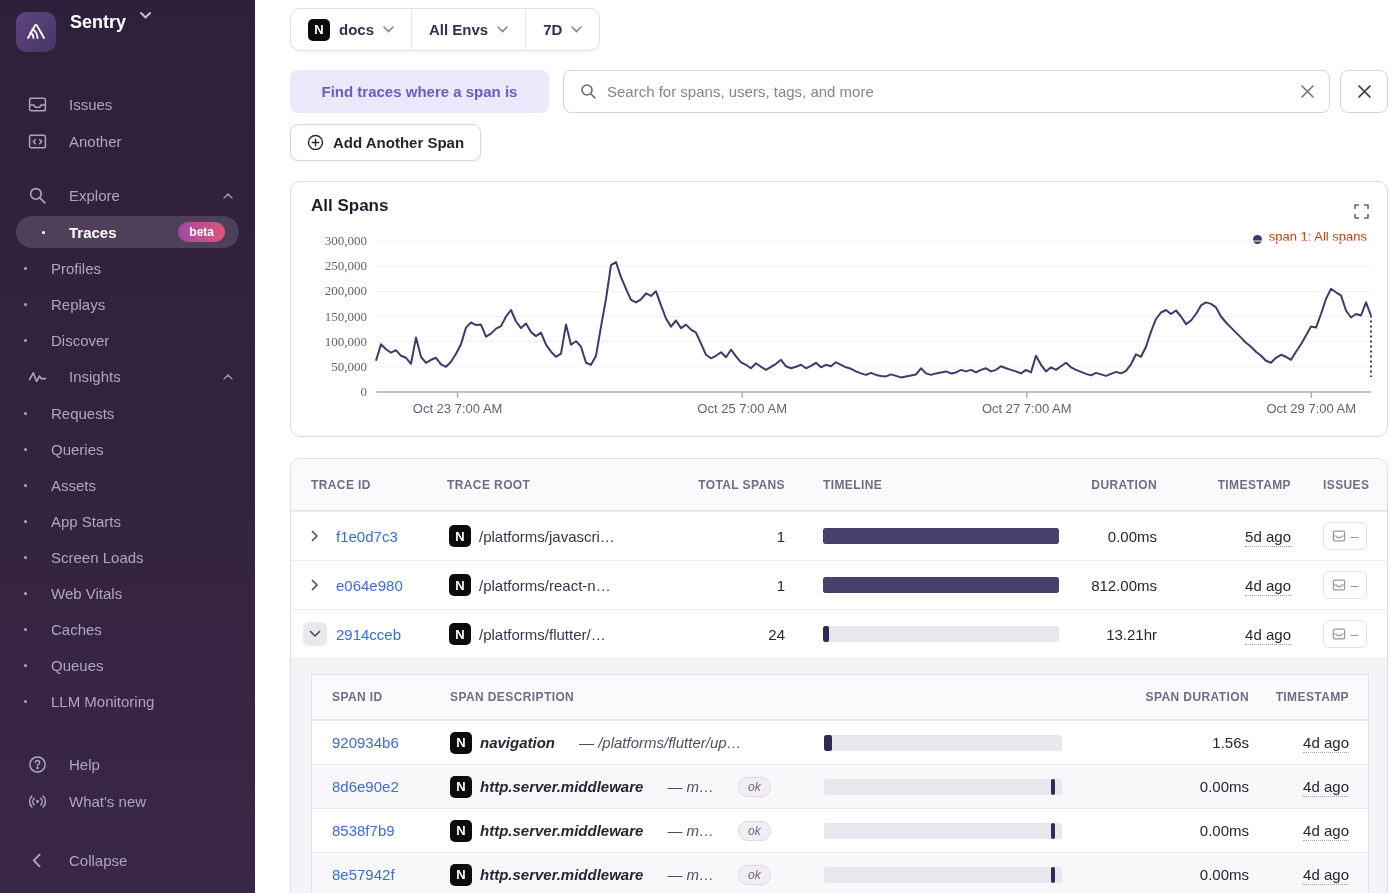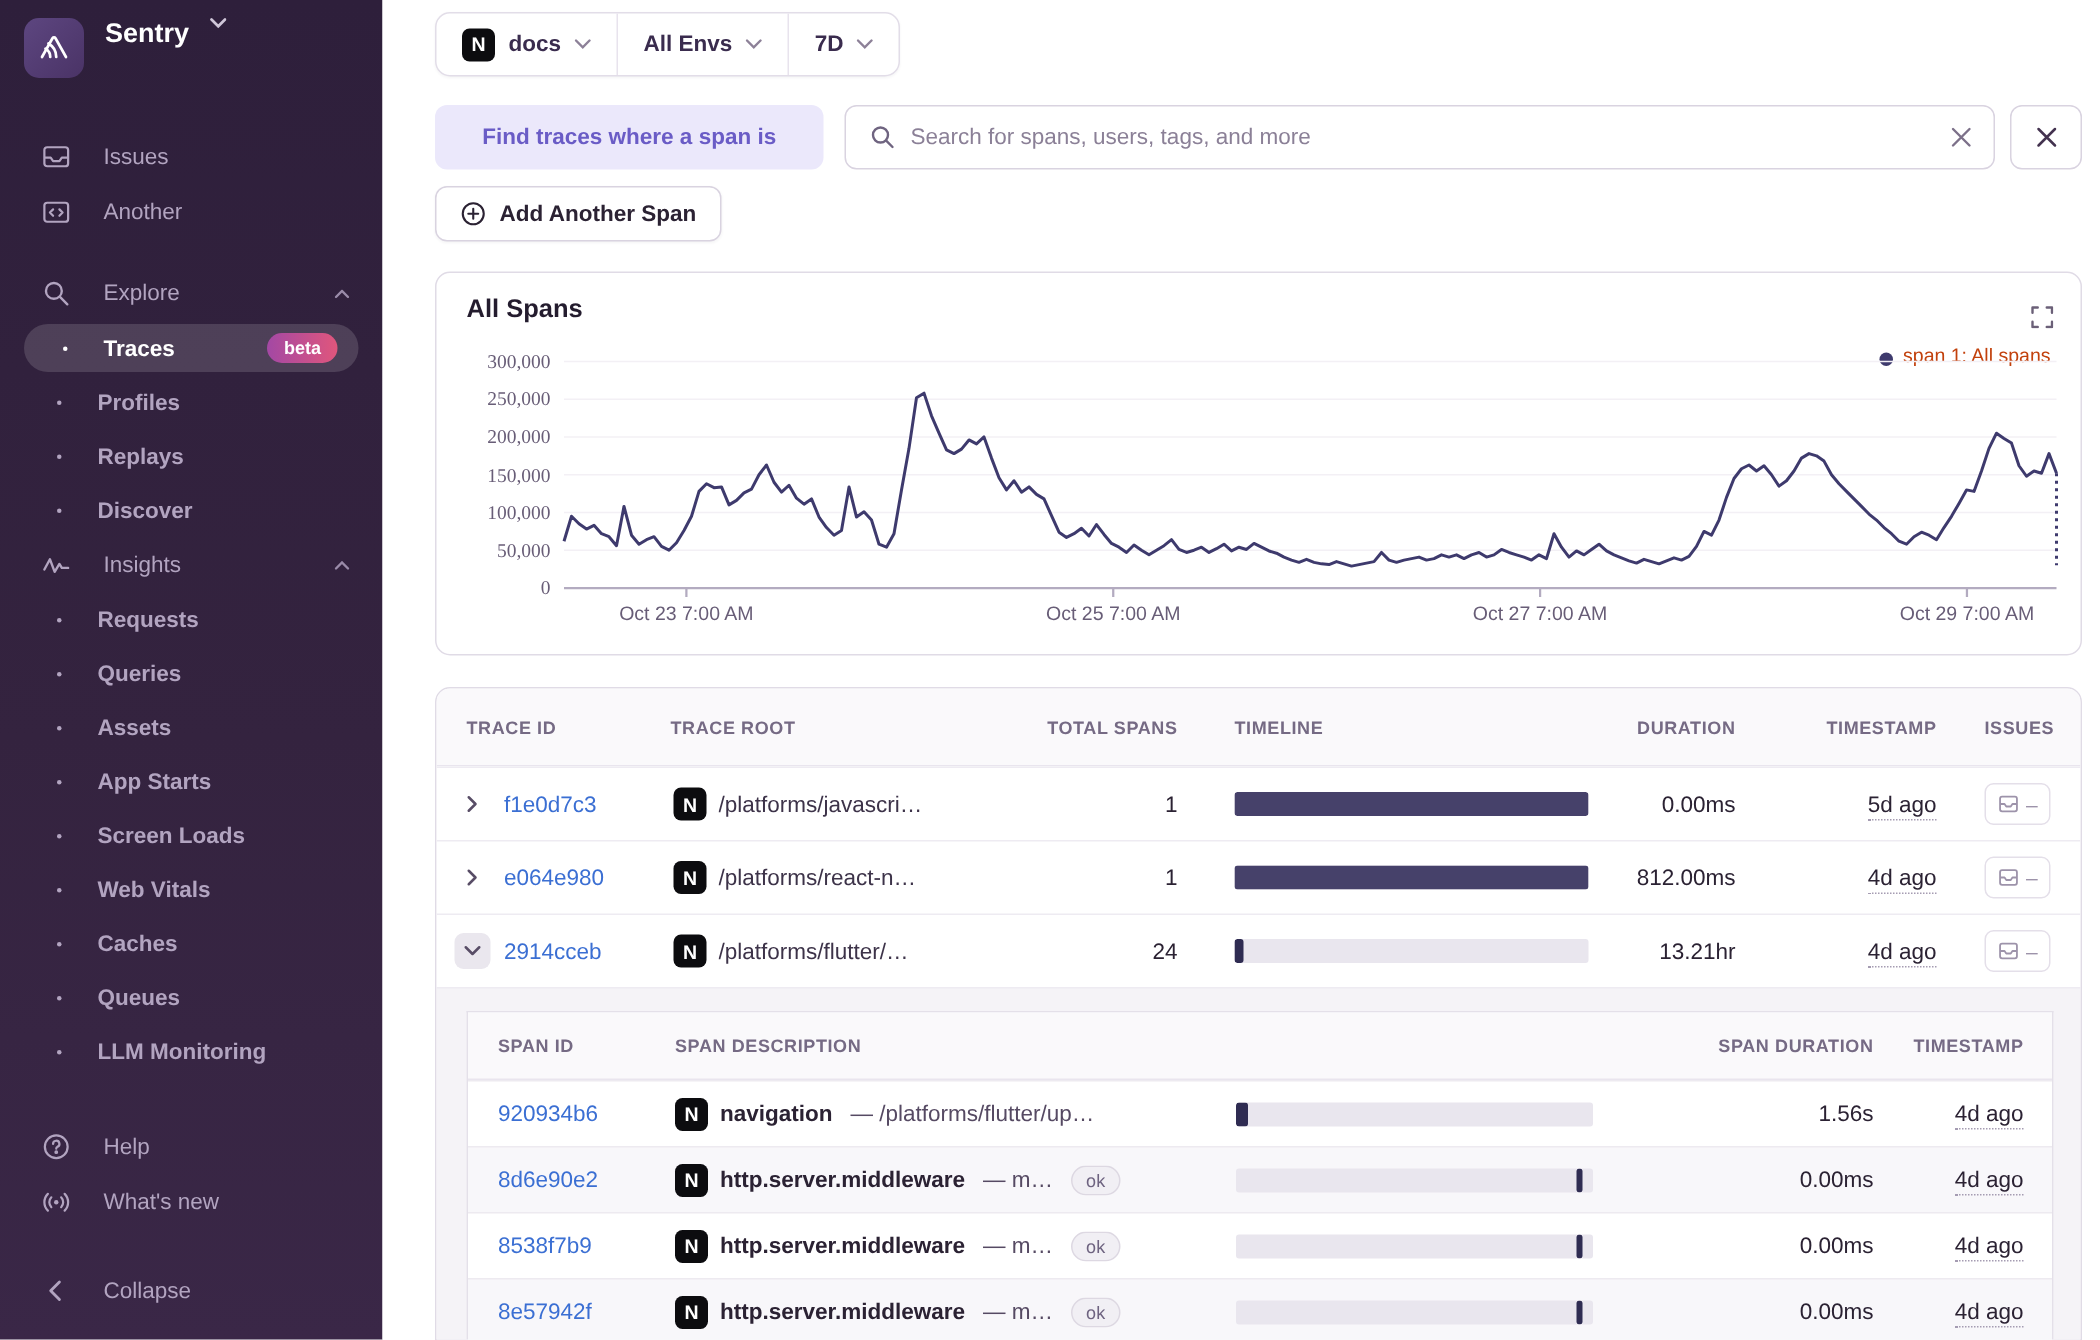--- a/index.html
+++ b/index.html
@@ -16,22 +16,22 @@
     display:flex; align-items:center; justify-content:center; }
   .brand-name { color:#fff; font-size:18px; font-weight:700; }
   .brand .chev { color:#cfc6d8; }
   nav { display:flex; flex-direction:column; flex:1; margin-top:24px; }
   .nav-item, .nav-section { display:flex; align-items:center; height:37px; padding:0 22px 0 28px;
     gap:22px; color:#b2a4c0; font-size:15px; cursor:pointer; }
   .nav-section { margin-top:0; }
   .gap-top { margin-top:17px; }
   .nav-item svg, .nav-section svg.lead { width:19px; height:19px; flex:none; }
   .sec-chev { margin-left:auto; color:#9a8ba9; }
-  .sub-item { display:flex; align-items:center; height:36px; padding-left:38px; gap:24px;
-    color:#b2a4c0; font-size:15px; cursor:pointer;font-weight:bold; }
+  .sub-item { display:flex; align-items:center; height:36px; padding-left:24px; gap:24px;
+    color:#b2a4c0; font-size:15px; cursor:pointer; }
   .bullet { width:3px; height:3px; border-radius:50%; background:currentColor; flex:none; }
   .sub-item.selected { background:rgba(255,255,255,.14); border-radius:20px; margin:2px 16px;
     height:32px; padding-left:26px; color:#fff; font-weight:700; }
   .beta-badge { margin-left:auto; margin-right:14px; background:linear-gradient(90deg,#a348a4,#e0567c);
     color:#fff; font-size:12px; font-weight:700; padding:3px 11px; border-radius:11px; }
   .side-spacer { flex:1; }
   .collapse-gap { margin-top:22px; margin-bottom:14px; }
 
   
   .main { position:absolute; left:255px; top:0; width:1145px; height:893px; background:#fff; }
@@ -98,21 +98,21 @@
     display:flex; align-items:center; justify-content:center; gap:5px; color:#9d93aa; font-size:14px; cursor:pointer; }
 
   .sub-panel { background:#f5f3f7; padding:15px 0 0 20px; border-top:1px solid #eeebf2; }
   .sub-table { width:1058px; border:1px solid #e4e0e9; border-bottom:none; background:#fff; }
   .shead { display:grid; grid-template-columns:118px 374px 238px 187px 100px; align-items:center; height:45px;
     padding-left:20px; background:#faf9fb; border-bottom:1px solid #e9e5ee; }
   .srow { display:grid; grid-template-columns:118px 30px 324px 20px 238px 187px 100px; align-items:center;
     height:44px; padding-left:20px; border-top:1px solid #edeaf0; }
   .srow:first-of-type { border-top:none; }
   .srow.alt { background:#f8f7fa; }
-  .desc-cell { display:flex; align-items:center; gap:12px; overflow:hidden; white-space:nowrap; }
+  .desc-cell { display:flex; align-items:center; gap:24px; overflow:hidden; white-space:nowrap;font-style:italic; }
   .op { font-size:15px; font-weight:700; color:#2b2233; }
   .detail { font-size:15px; color:#564a63; }
   .ok-pill { font-size:12px; color:#6e6380; background:#f1eff4; border:1px solid #ddd8e2; border-radius:10px;
     padding:2px 9px; }
   .sub-track { width:238px; }
 </style>
 </head>
 <body>
 
 <aside class="sidebar">

